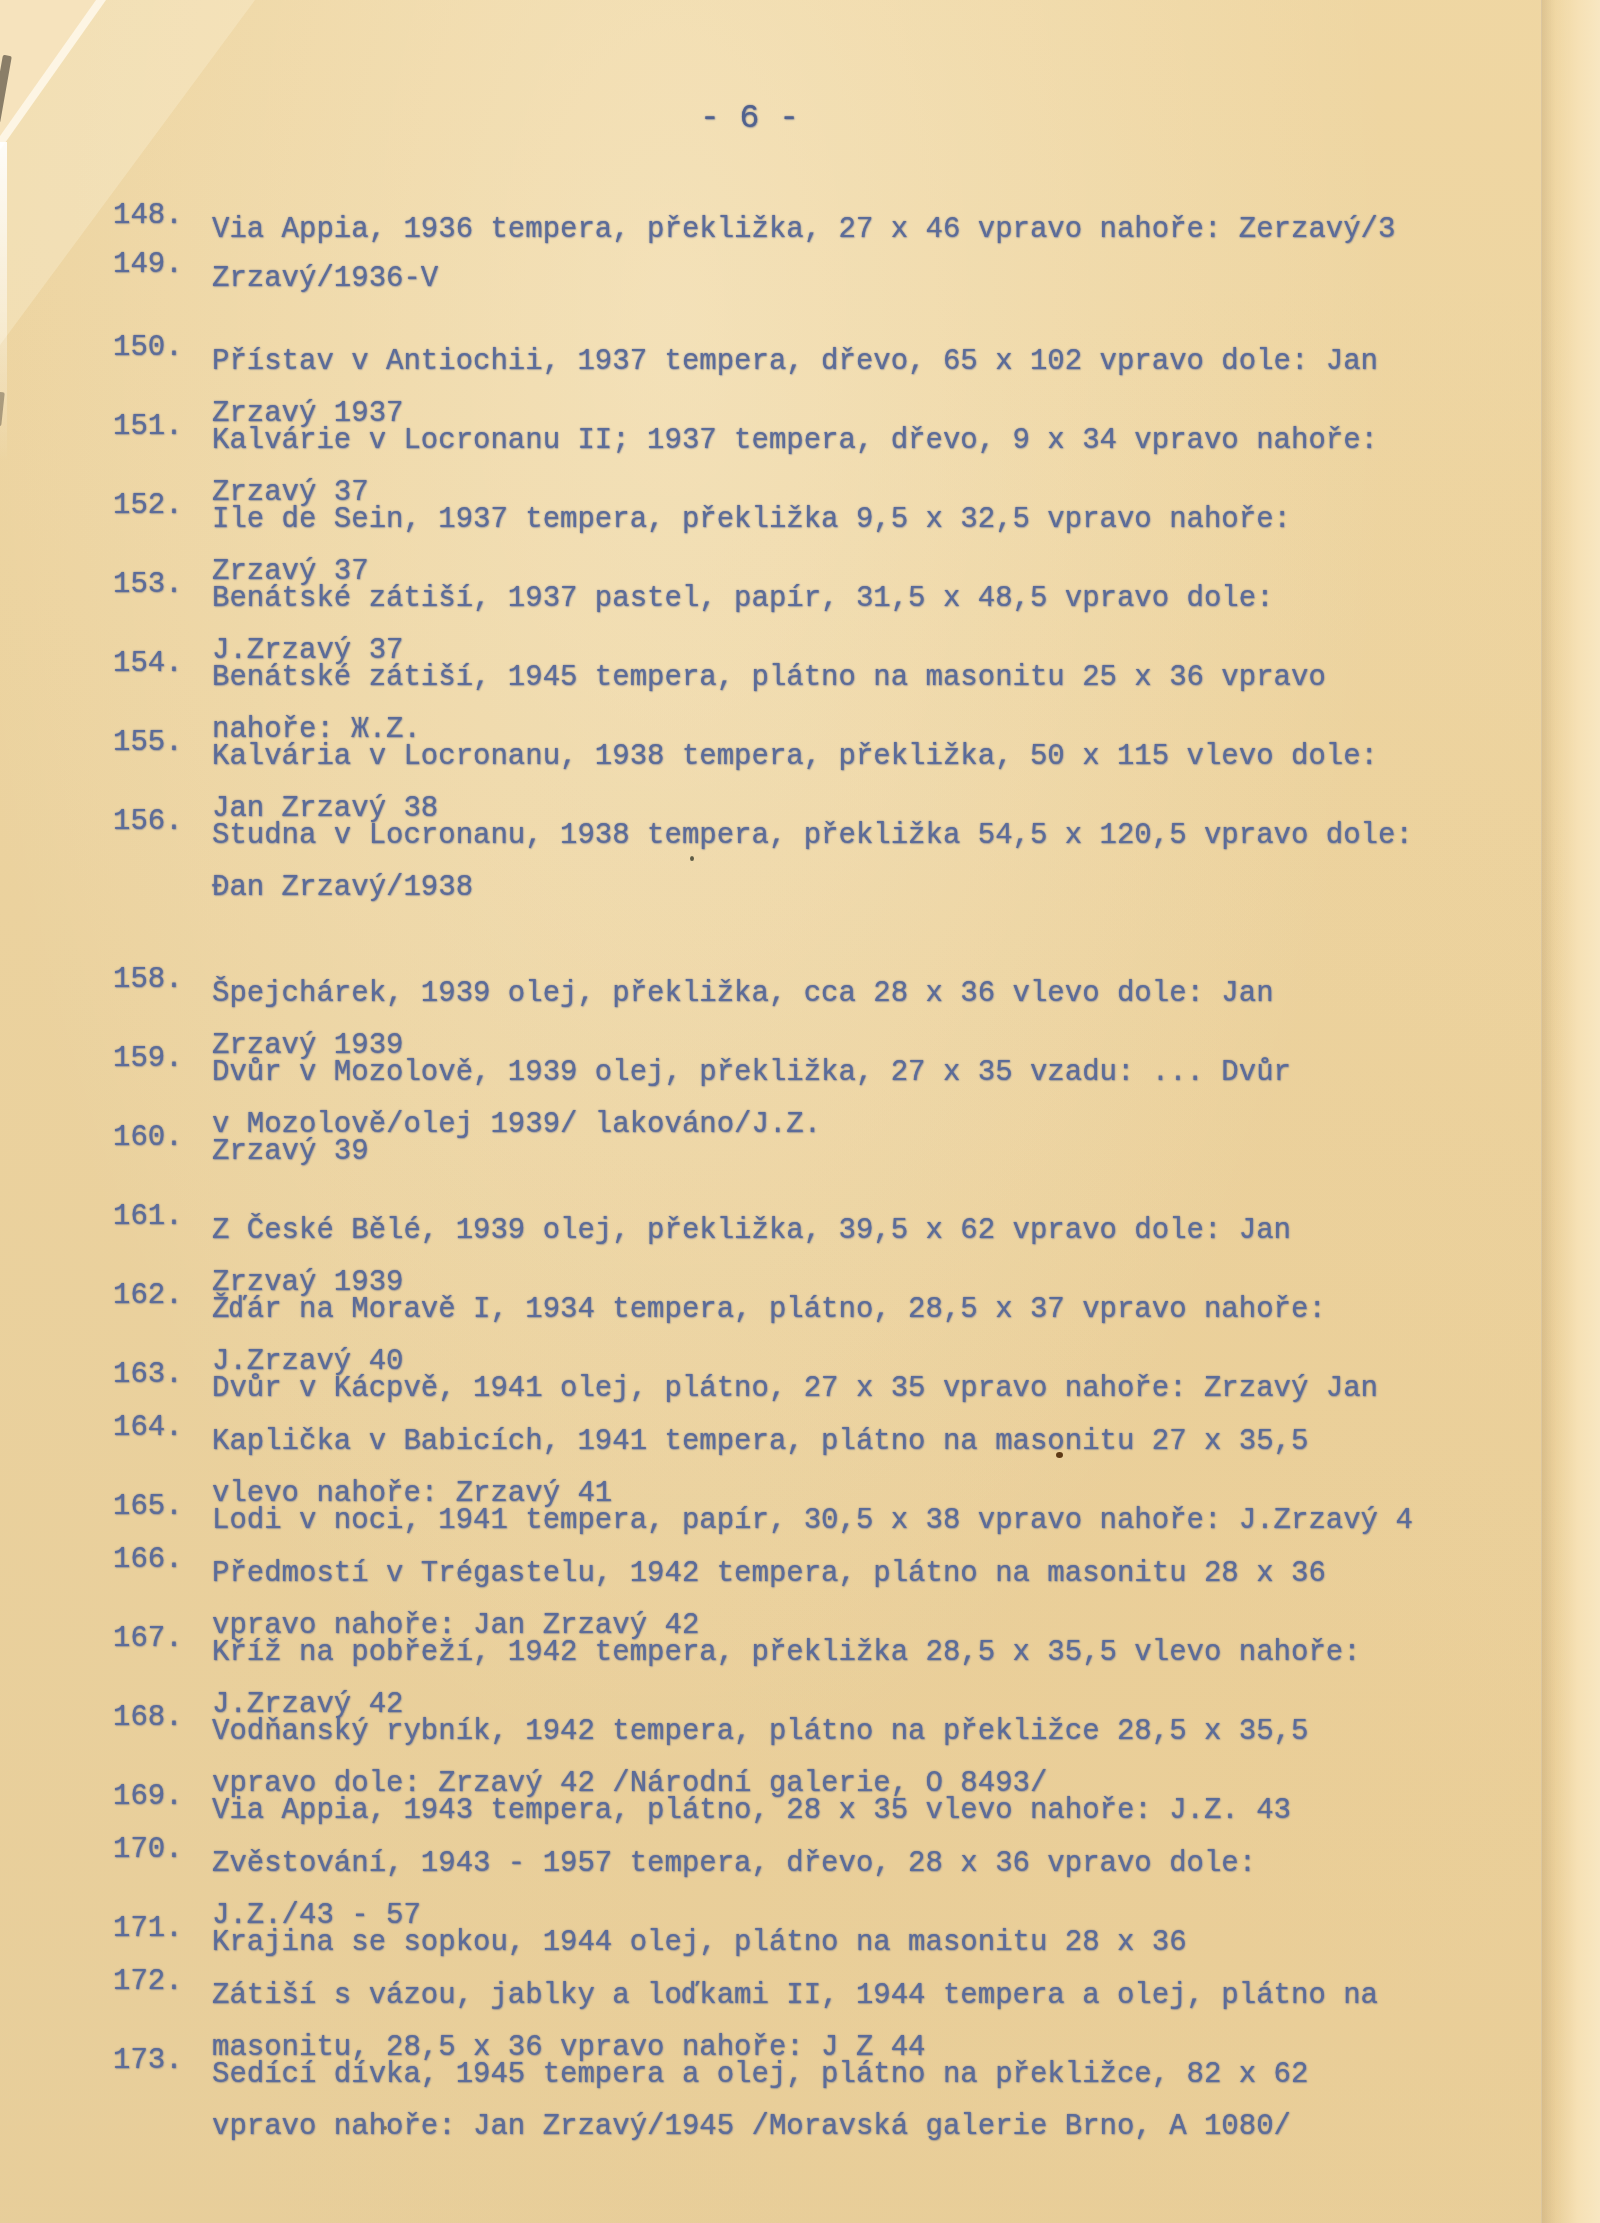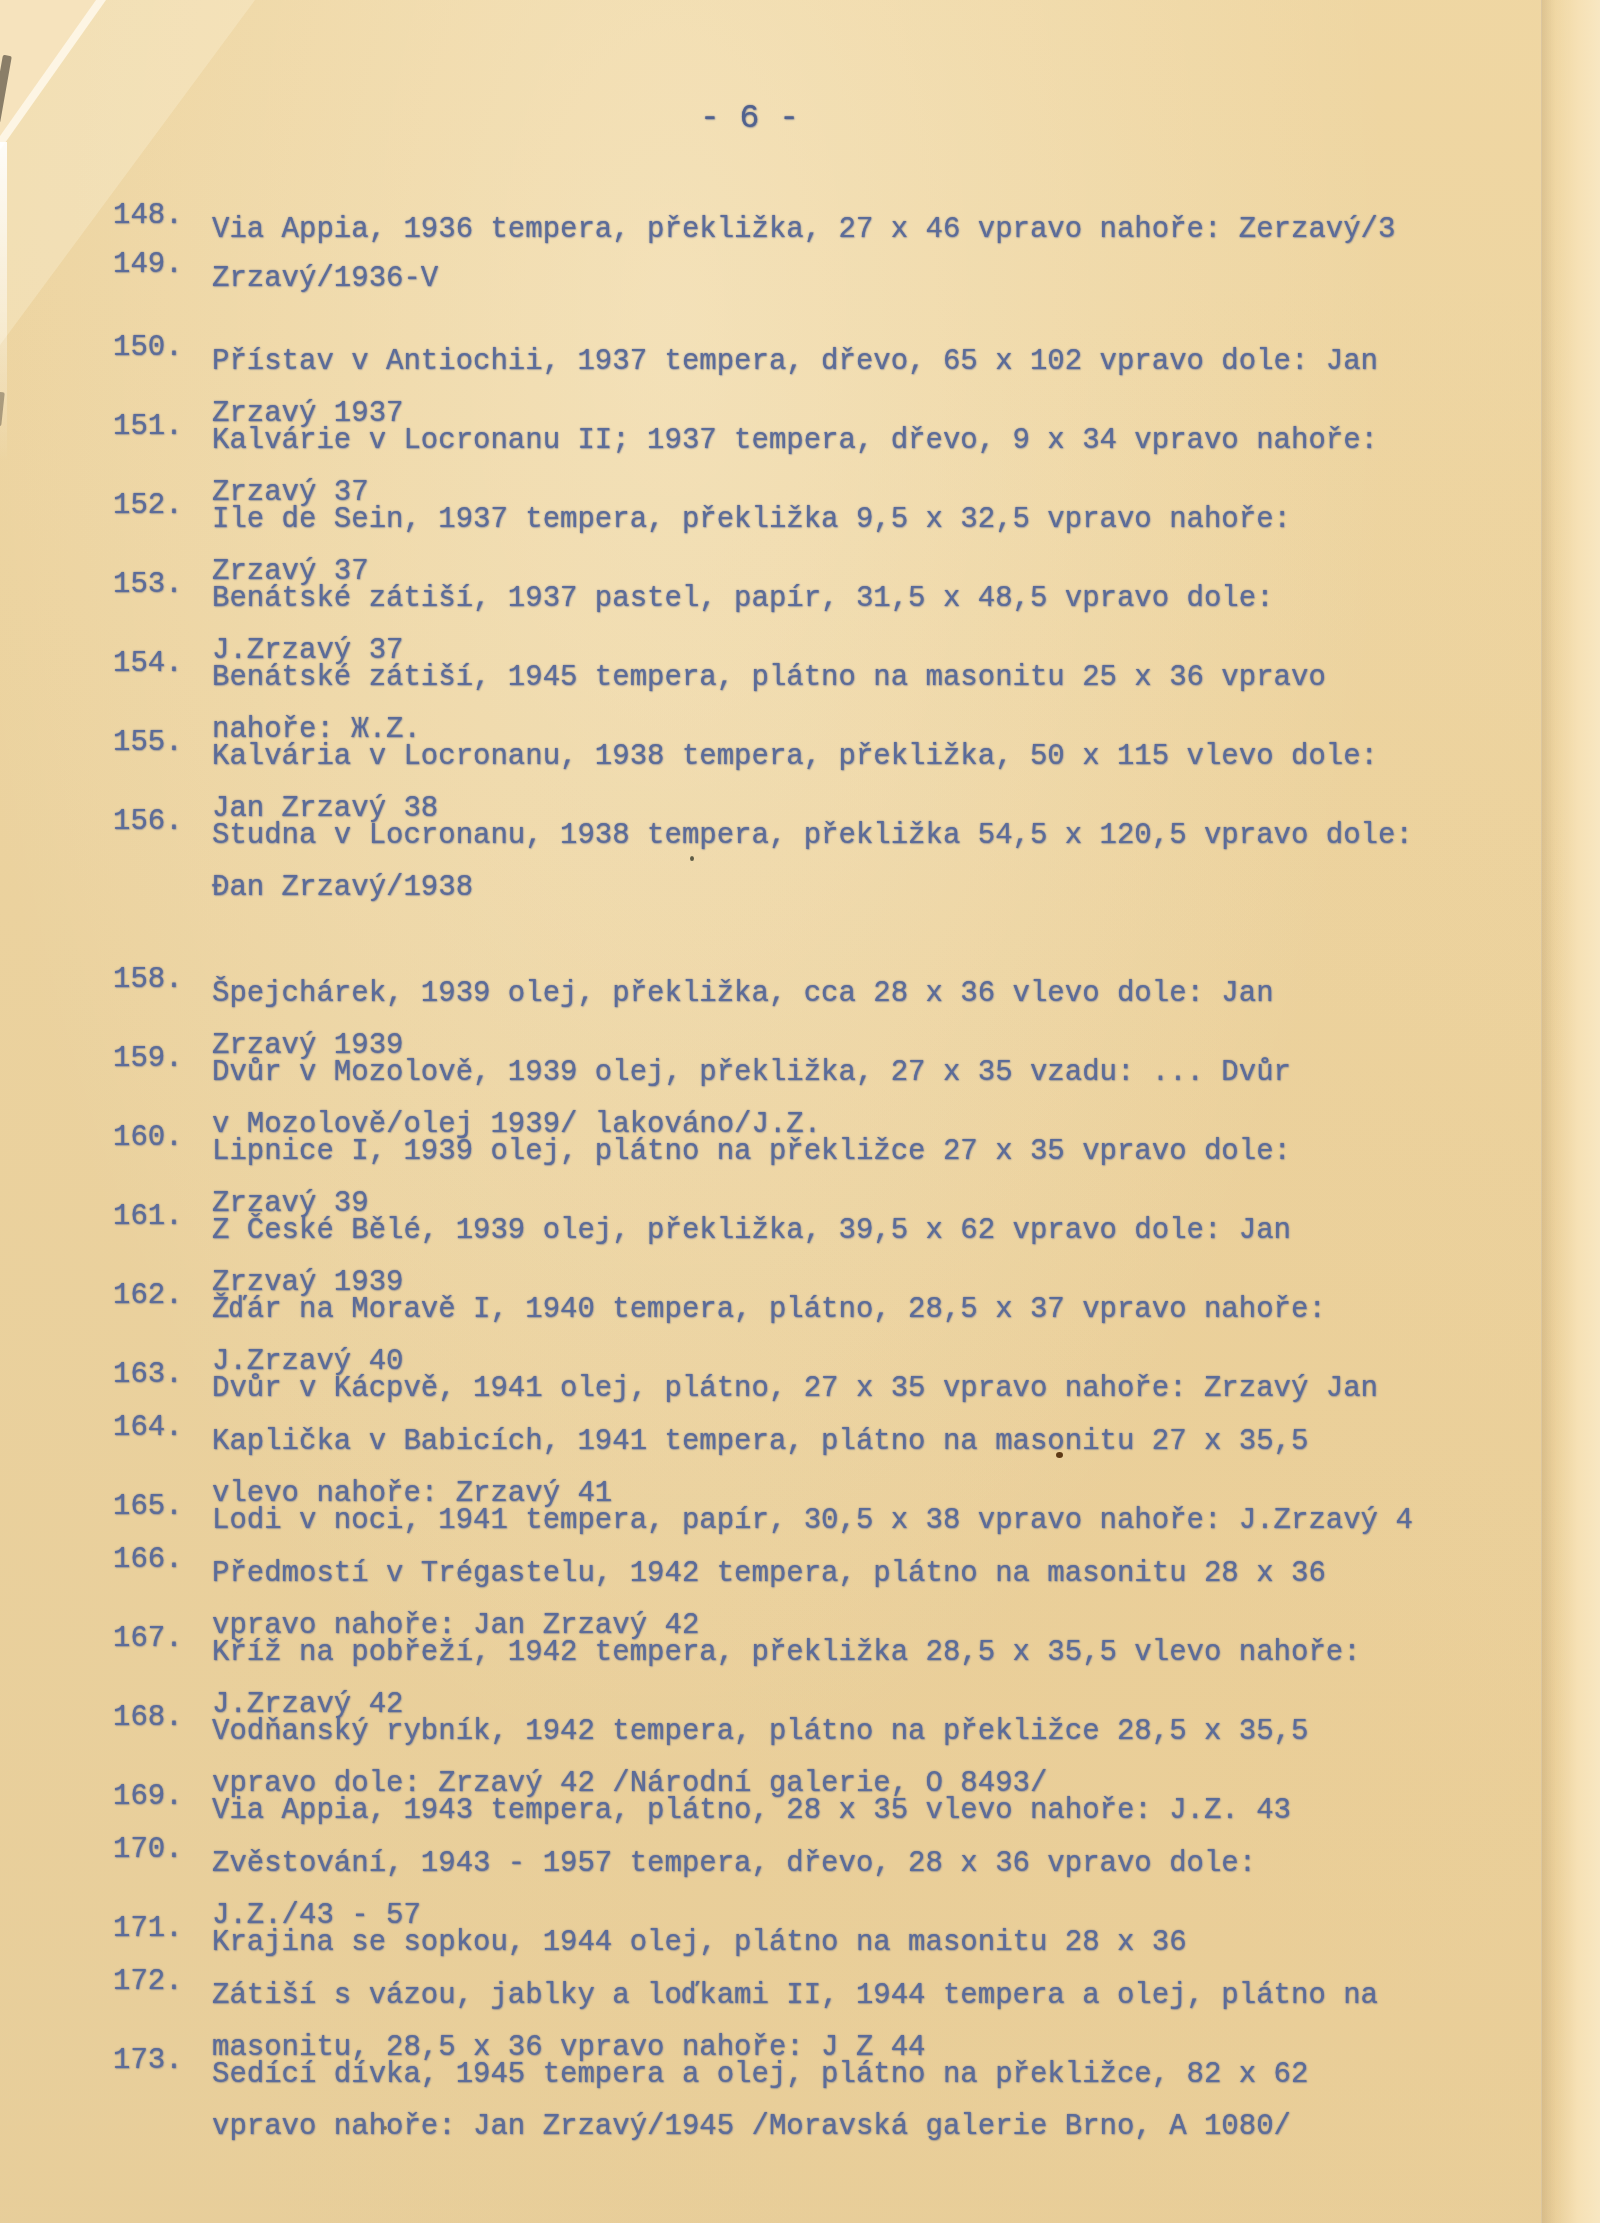--- a/index.html
+++ b/index.html
@@ -153,35 +153,34 @@
     <div class="entry" style="top: 1040px;">
       <span class="num">159.</span>
       <div class="body">
         <div class="line">Dvůr v Mozolově, 1939 olej, překližka, 27 x 35 vzadu: ... Dvůr</div>
         <div class="line">v Mozolově/olej 1939/ lakováno/J.Z.</div>
       </div>
     </div>
     <div class="entry" style="top: 1119px;">
       <span class="num">160.</span>
       <div class="body">
-        <div class="line">Lipnice I, 1939 olej, plátno na překližce 27 x 35 vpravo dole:</div>
         <div class="line">Zrzavý 39</div>
       </div>
     </div>
     <div class="entry" style="top: 1198px;">
       <span class="num">161.</span>
       <div class="body">
         <div class="line">Z České Bělé, 1939 olej, překližka, 39,5 x 62 vpravo dole: Jan</div>
         <div class="line">Zrzvaý 1939</div>
       </div>
     </div>
     <div class="entry" style="top: 1277px;">
       <span class="num">162.</span>
       <div class="body">
-        <div class="line">Žďár na Moravě I, 1940 tempera, plátno, 28,5 x 37 vpravo nahoře:</div>
+        <div class="line">Žďár na Moravě I, 1934 tempera, plátno, 28,5 x 37 vpravo nahoře:</div>
         <div class="line">J.Zrzavý 40</div>
       </div>
     </div>
     <div class="entry" style="top: 1356px;">
       <span class="num">163.</span>
       <div class="body">
         <div class="line">Dvůr v Kácpvě, 1941 olej, plátno, 27 x 35 vpravo nahoře: Zrzavý Jan</div>
       </div>
     </div>
     <div class="entry" style="top: 1409px;">

